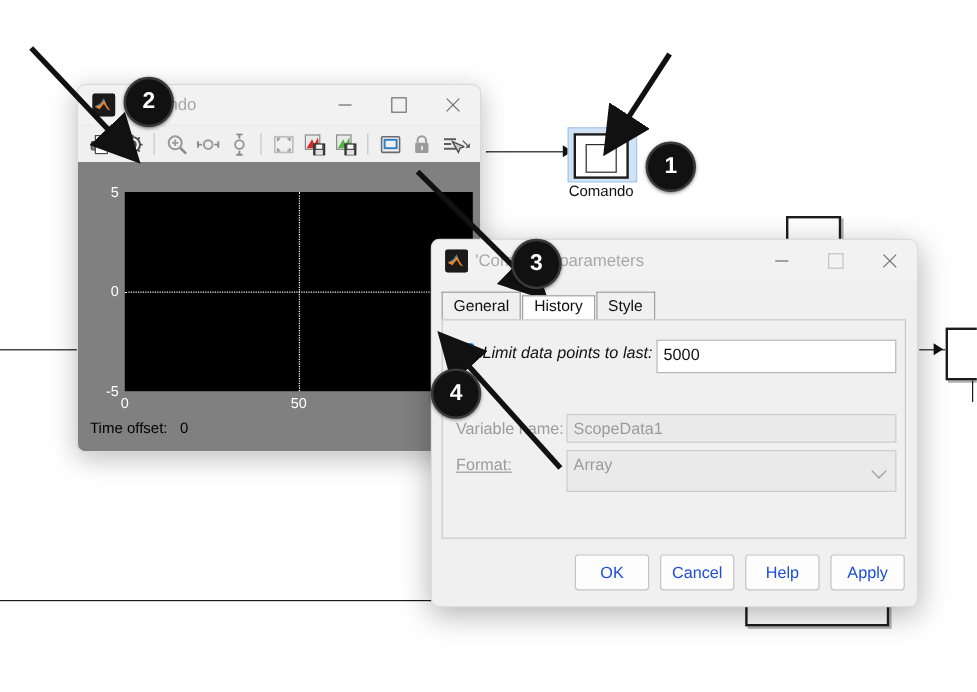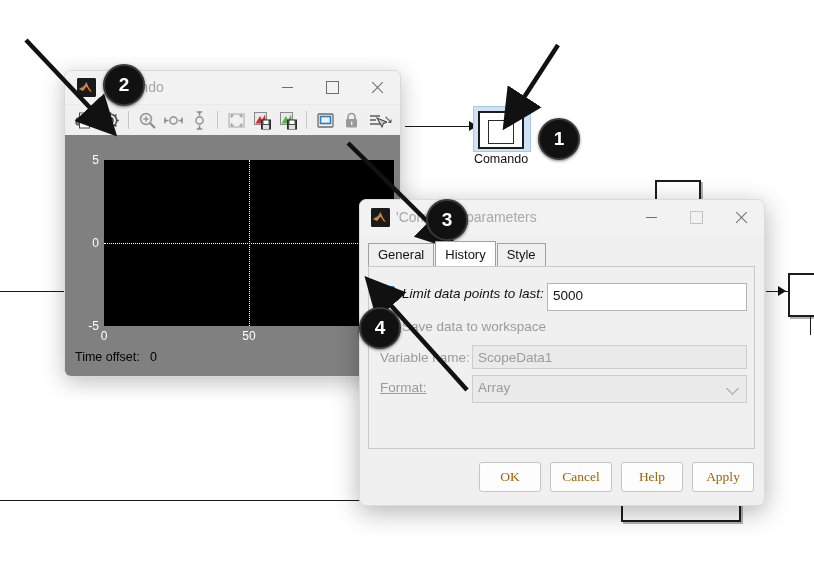--- a/index.html
+++ b/index.html
@@ -138,21 +138,21 @@
   }
   .dlg-wbtn .cls:before{transform:rotate(45deg);}
   .dlg-wbtn .cls:after{transform:rotate(-45deg);}
 
   #tabstrip{position:absolute;left:8px;top:42px;height:24px;display:flex;align-items:flex-end;}
   .tab{
     border:1px solid #a0a0a0;background:#f0f0f0;
     padding:3px 9px 4px 9px;font-size:13px;color:#111;
     border-bottom:none;margin-right:1px;line-height:15px;
   }
-  .tab.active{background:#ffffff;padding-top:5px;position:relative;z-index:3;}
+  .tab.active{background:#ffffff;padding-top:0;position:relative;z-index:3;}
 
   #tabpanel{
     position:absolute;left:8px;right:9px;top:66px;bottom:56px;
     border:1px solid #c9c9c9;background:#f0f0f0;
   }
 
   .row{position:absolute;display:flex;align-items:center;}
   .cbx{
     width:15px;height:15px;border-radius:2px;box-sizing:border-box;position:relative;flex:none;
   }
@@ -176,22 +176,22 @@
   }
   .chev{
     position:absolute;right:9px;top:50%;width:8px;height:8px;margin-top:-5px;
     border:solid #9b9b9b;border-width:0 1.4px 1.4px 0;transform:rotate(45deg);
   }
   .fld-label{font-size:13.5px;color:#9b9b9b;white-space:nowrap;position:absolute;}
 
   #btnrow{position:absolute;right:10px;bottom:13px;display:flex;gap:9px;}
   .dbtn{
     width:60px;height:28px;background:#fdfdfd;border:1px solid #c4c4c4;
-    border-radius:3px;font-size:13.5px;color:#a16207;
-    display:flex;align-items:center;justify-content:center;font-family:Liberation Serif, serif;
+    border-radius:3px;font-size:13.5px;color:#1d4ed8;
+    display:flex;align-items:center;justify-content:center;
   }
 
   
   #overlay{position:absolute;inset:0;pointer-events:none;}
   .badge{
     position:absolute;width:38px;height:38px;border-radius:50%;
     background:#111111;border:2px solid #3a3a3a;
     color:#ffffff;font-size:19px;font-weight:bold;
     display:flex;align-items:center;justify-content:center;
     box-shadow:0 1px 3px rgba(0,0,0,.5);
@@ -393,30 +393,26 @@
   </div>
 
   <div id="tabpanel">
 
     <div class="row" style="left:11px;top:19px;font-style:italic;">
       <span class="cbx on"></span>
       <span class="row-label">Limit data points to last:</span>
     </div>
     <div class="txtfield" style="position:absolute;left:178px;top:16px;width:200px;height:28px;line-height:19px;">5000</div>
 
-    <div class="row" style="left:11px;top:52px;">
-      <span class="cbx off"></span>
-      <span class="row-label dim">Save data to workspace</span>
-    </div>
 
     <span class="fld-label" style="left:11px;top:83px;">Variable name:</span>
     <div class="txtfield dis" style="position:absolute;left:103px;top:78px;width:275px;height:24px;line-height:19px;">ScopeData1</div>
 
     <span class="fld-label" style="left:11px;top:113px;text-decoration:underline;">Format:</span>
-    <div class="selfield" style="position:absolute;left:103px;top:108px;width:275px;height:28px;line-height:19px;">
+    <div class="selfield" style="position:absolute;left:103px;top:108px;width:275px;height:35px;line-height:19px;">
       <span>Array</span>
       <span class="chev"></span>
     </div>
   </div>
 
   <div id="btnrow">
     <span class="dbtn">OK</span>
     <span class="dbtn">Cancel</span>
     <span class="dbtn">Help</span>
     <span class="dbtn">Apply</span>

